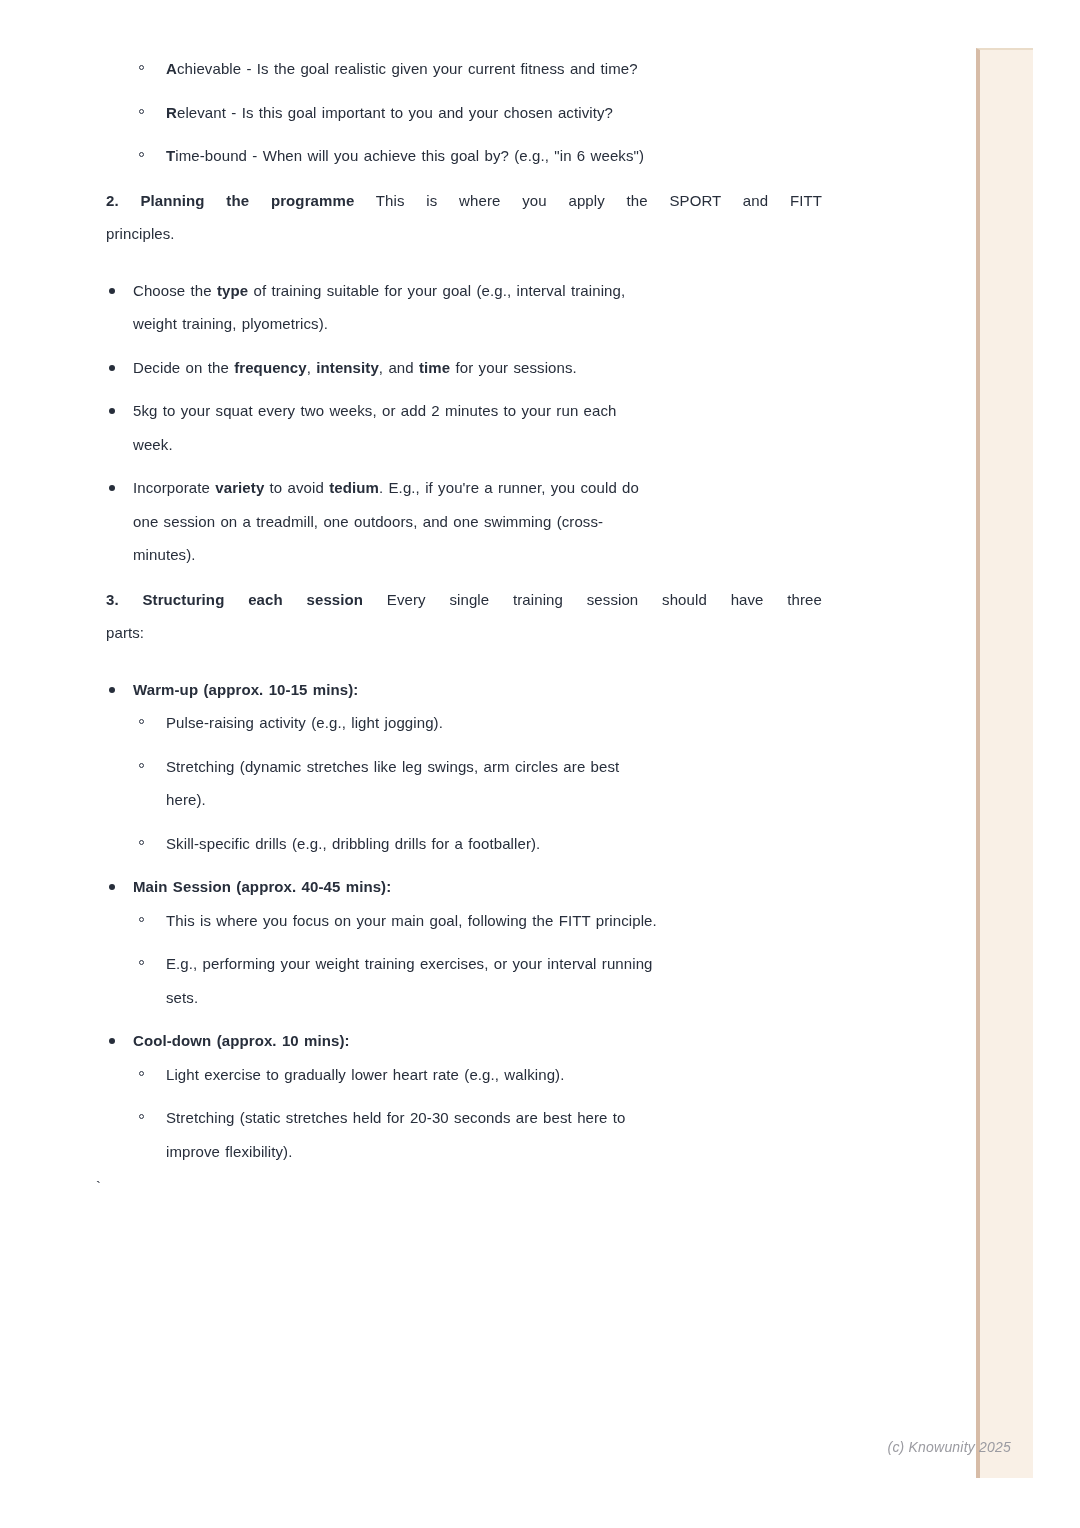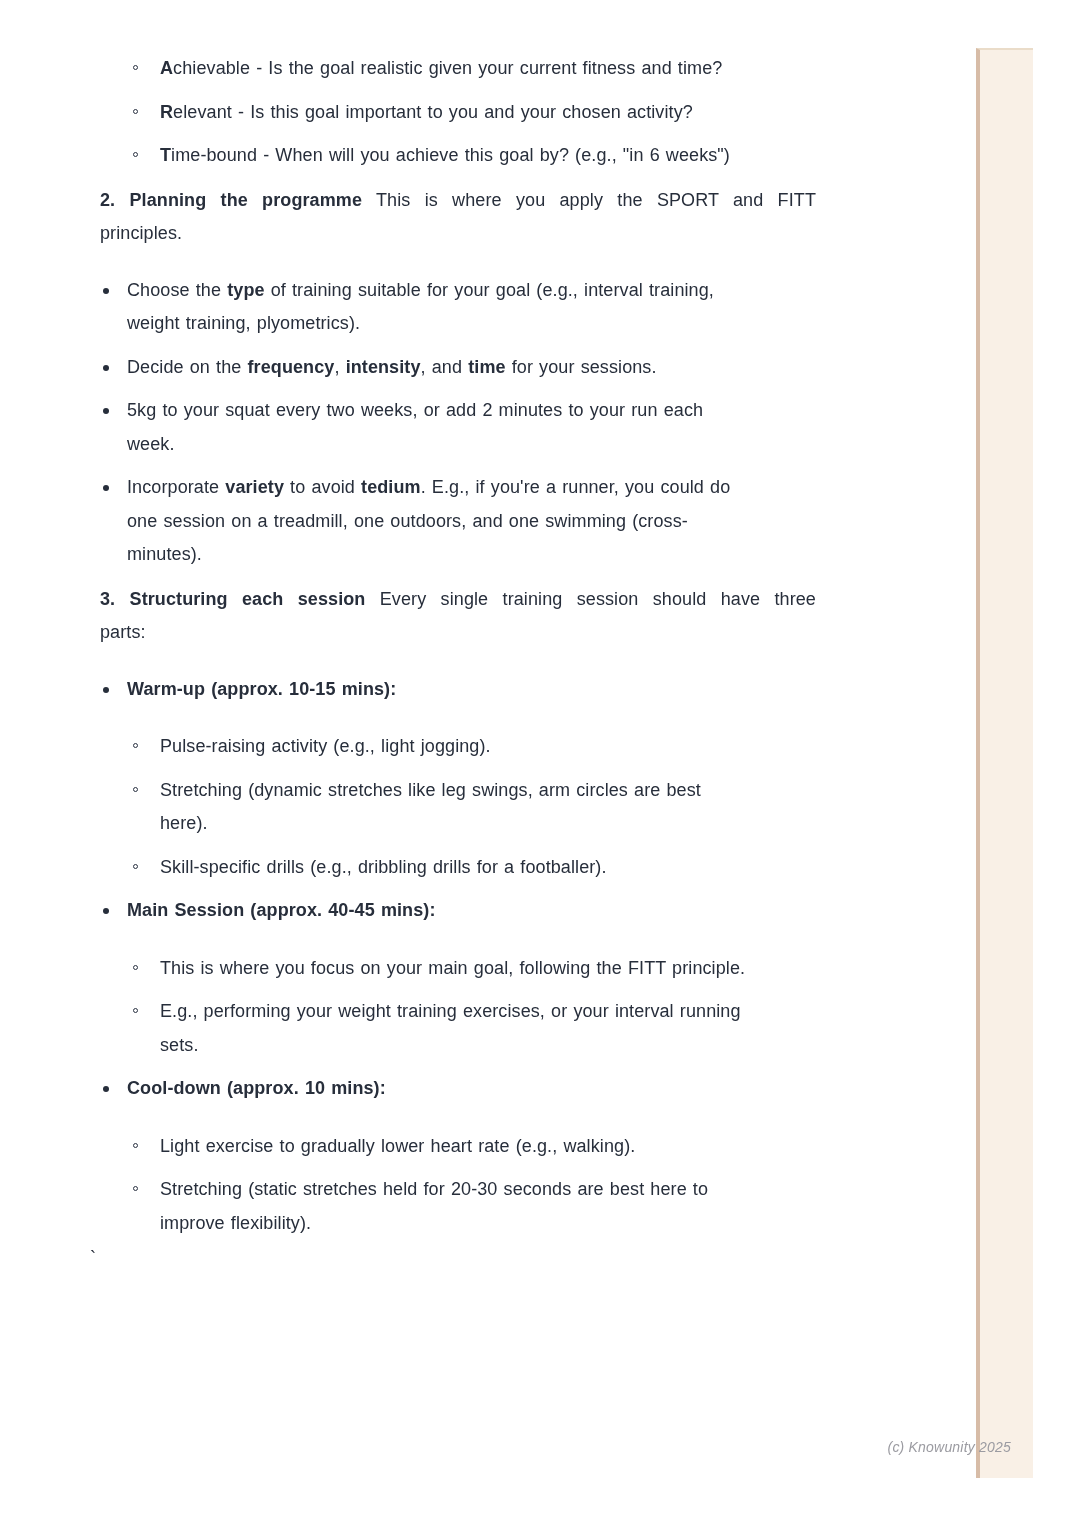--- a/index.html
+++ b/index.html
@@ -15,32 +15,32 @@
     position: absolute;
     left: 976px; top: 48px;
     width: 57px; height: 1430px;
     background: #f9f0e6;
     border-left: 4px solid #d7bca7;
     border-top: 2px solid #eadcc9;
     z-index: 0;
   }
   .content {
     position: absolute;
-    left: 90px; top: 52px;
+    left: 96px; top: 52px;
     width: 736px;
-    font-size: 18px;
+    font-size: 15px;
     line-height: 33.5px;
     letter-spacing: 0.1px;
     word-spacing: 1px;
     z-index: 1;
   }
   ul { list-style: none; margin: 0; }
   .sublist  { padding-left: 70px; }
   .mainlist { padding-left: 37px; }
-  .nested   { padding-left: 33px; margin-top: 24px; }
+  .nested   { padding-left: 33px; }
   li { position: relative; margin-bottom: 10px; }
   .mk-dot {
     position: absolute; left: -24px; top: 14px;
     width: 6px; height: 6px; border-radius: 50%;
     background: #272e3b;
   }
   .mk-circle {
     position: absolute; left: -27px; top: 13px;
     width: 5px; height: 5px;
     border: 1.5px solid #2b3343; border-radius: 50%;

